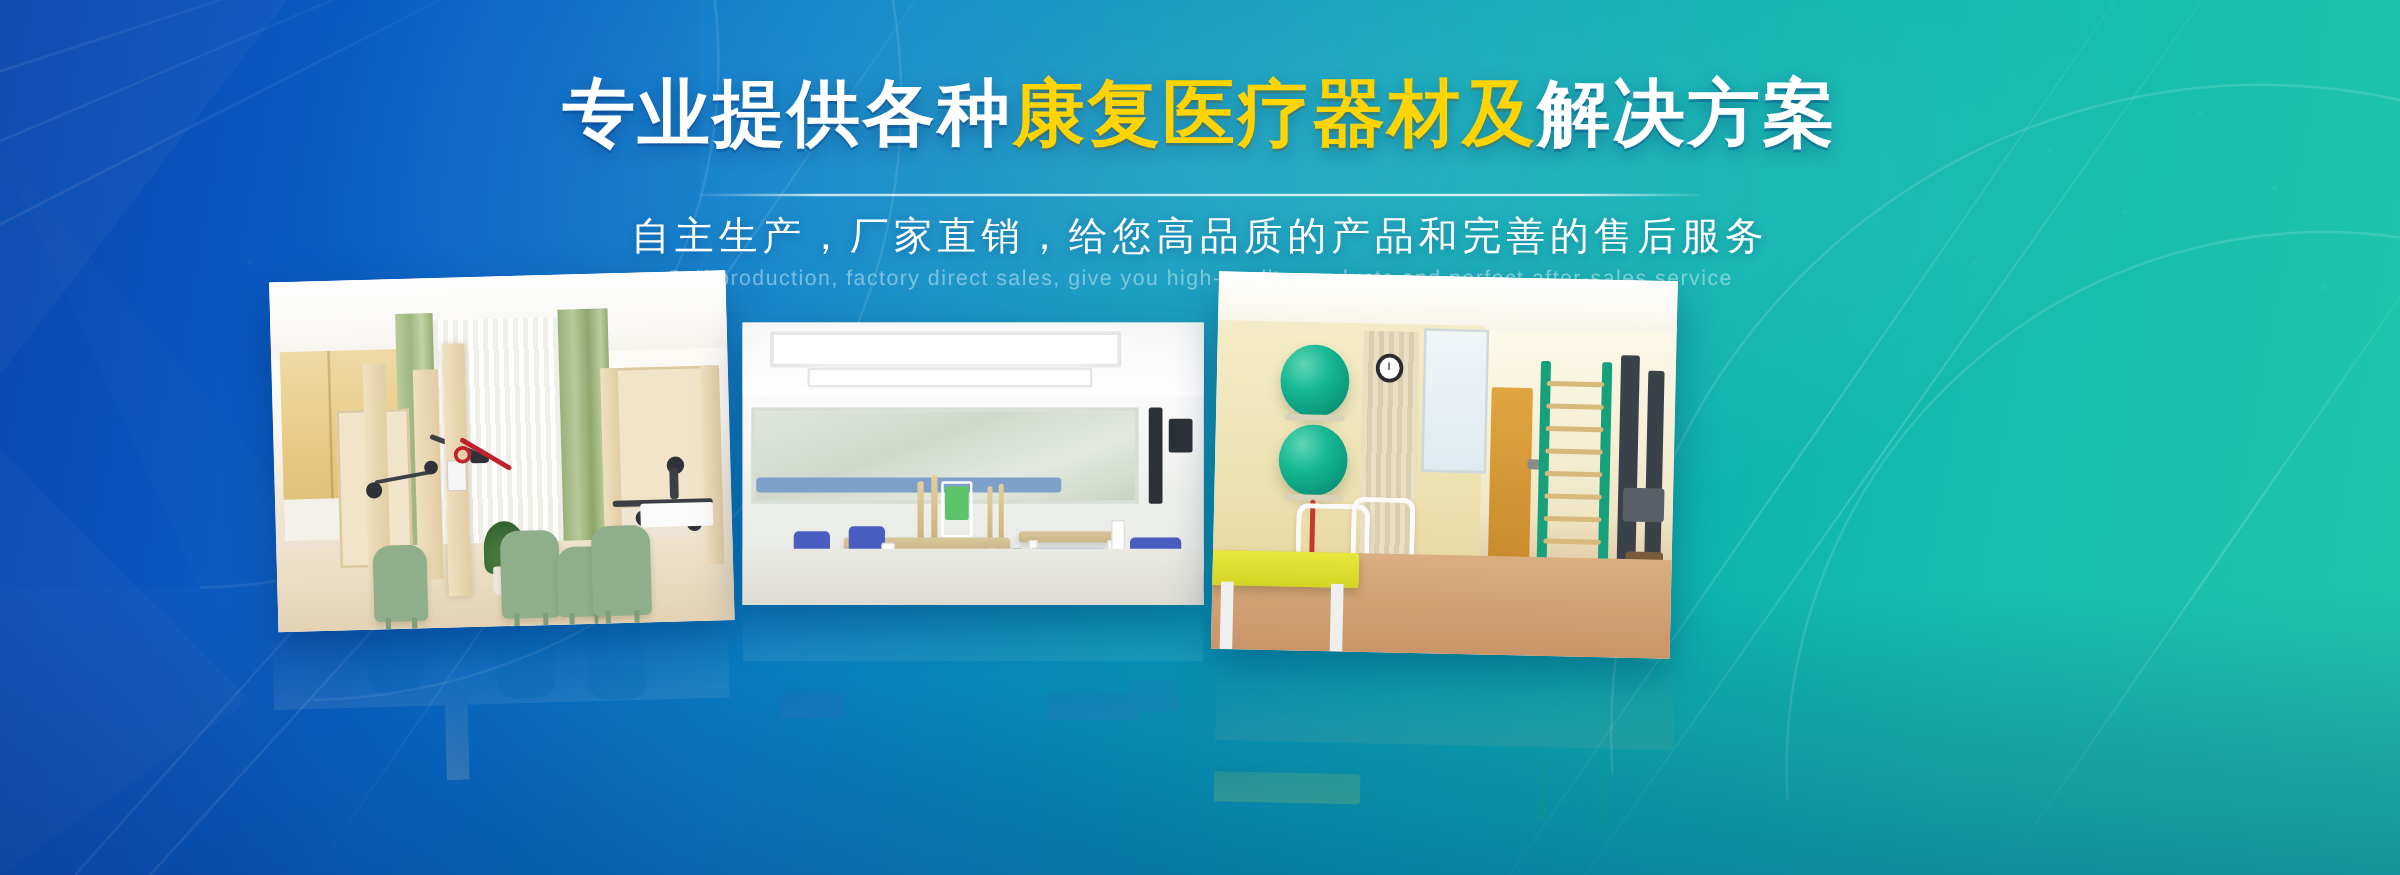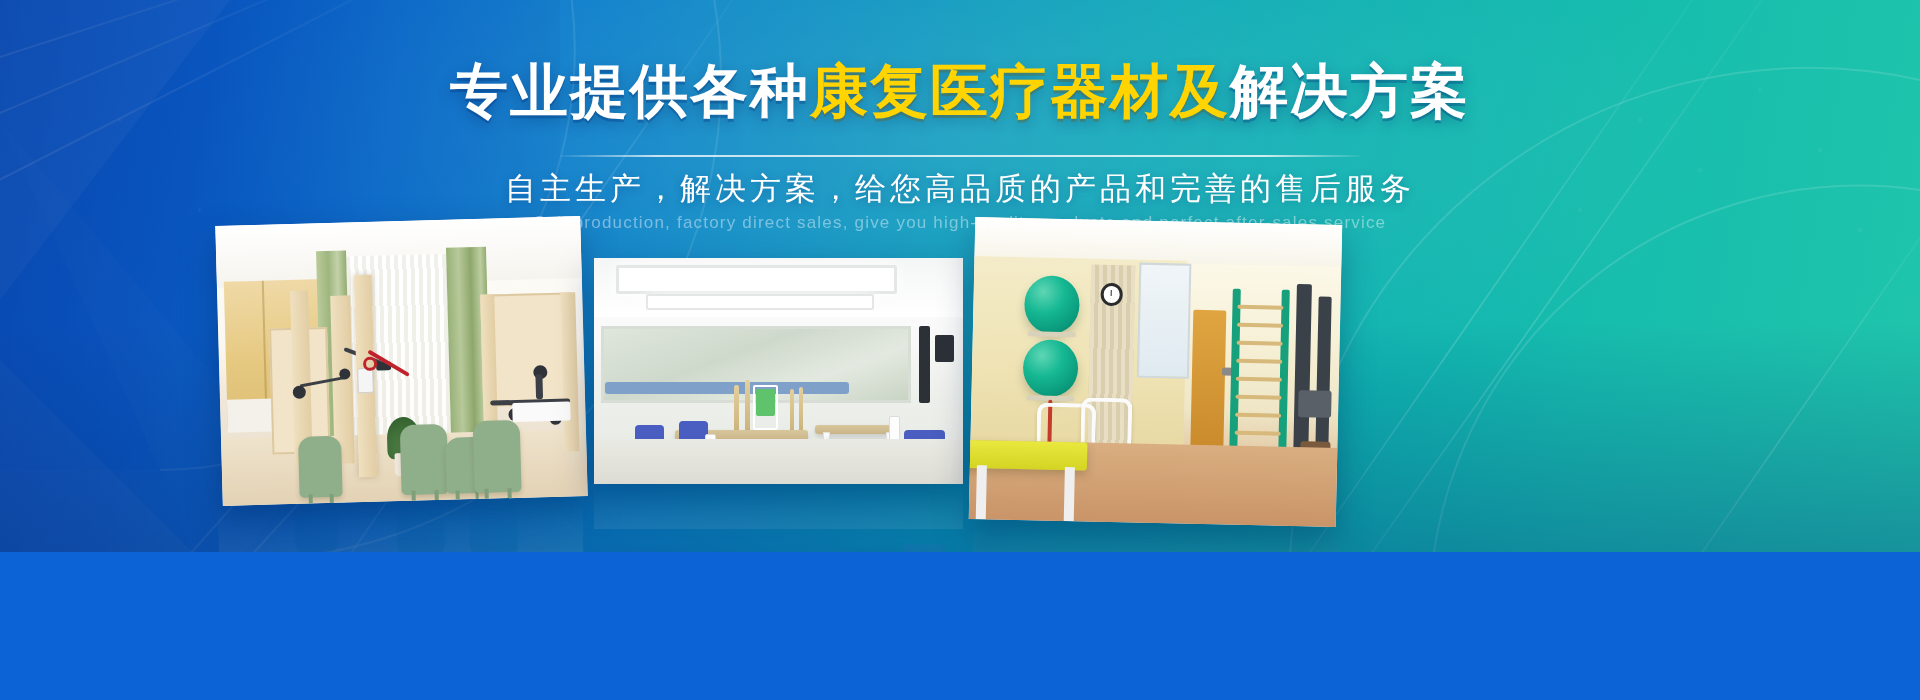--- a/index.html
+++ b/index.html
@@ -1,19 +1,19 @@
 <!DOCTYPE html>
 <html><head>
 <meta charset="utf-8">
 <title>Banner</title>
 <style>
   html,body{margin:0;padding:0;background:#0b63d6;}
   *{box-sizing:border-box;}
   #banner{
-    position:relative;width:1920px;height:552px;overflow:hidden;
+    position:relative;width:1920px;height:700px;overflow:hidden;
     font-family:"Liberation Sans","DejaVu Sans",sans-serif;
     background:linear-gradient(100deg,
        #0b5fd8 0%, #0b63d6 10%, #0a72cf 22%, #0a86c6 35%,
        #0897bd 47%, #09a7b6 58%, #0eb3b0 70%, #17bdad 82%, #20c5ab 100%);
   }
 
   
   .bg-layer{position:absolute;inset:0;overflow:hidden;pointer-events:none;}
   .bg-layer svg{position:absolute;inset:0;width:1920px;height:700px;display:block;}
 
@@ -396,18 +396,18 @@
   </div>
 
   <div class="copy">
 
     <div class="headline">
       <span class="h-white">专业提供各种</span><span class="h-accent">康复医疗器材及</span><span class="h-white">解决方案</span>
     </div>
 
     <div class="rule"></div>
 
-    <div class="subtitle">自主生产，解决方案，给您高品质的产品和完善的售后服务</div>
+    <div class="subtitle">自主生产，厂家直销，给您高品质的产品和完善的售后服务</div>
 
     <div class="subtitle-en">Self production, factory direct sales, give you high-quality products and perfect after-sales service</div>
   </div>
 
 </div>
 
 </body></html>

